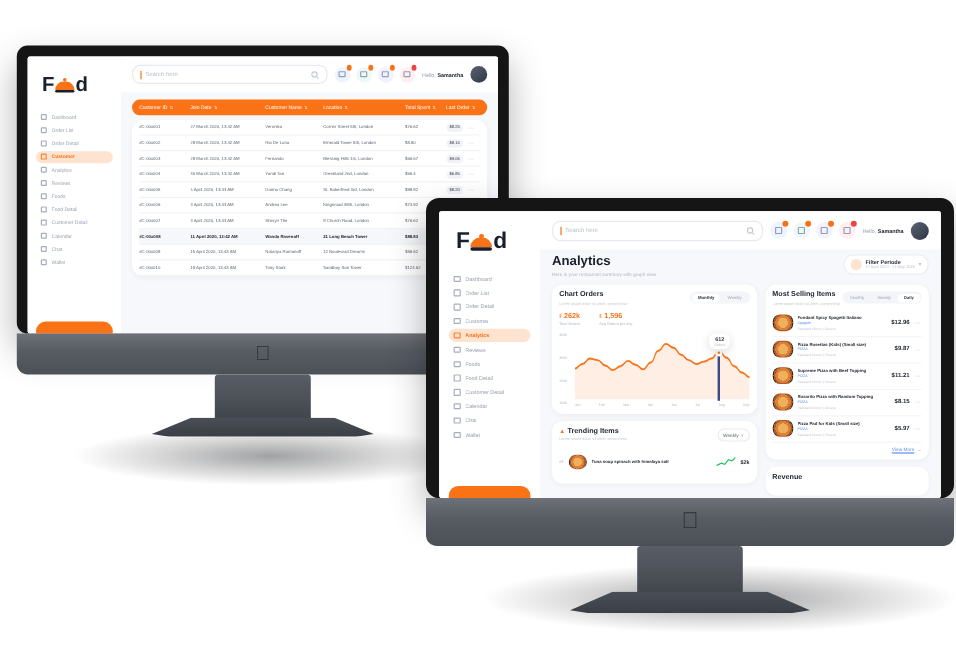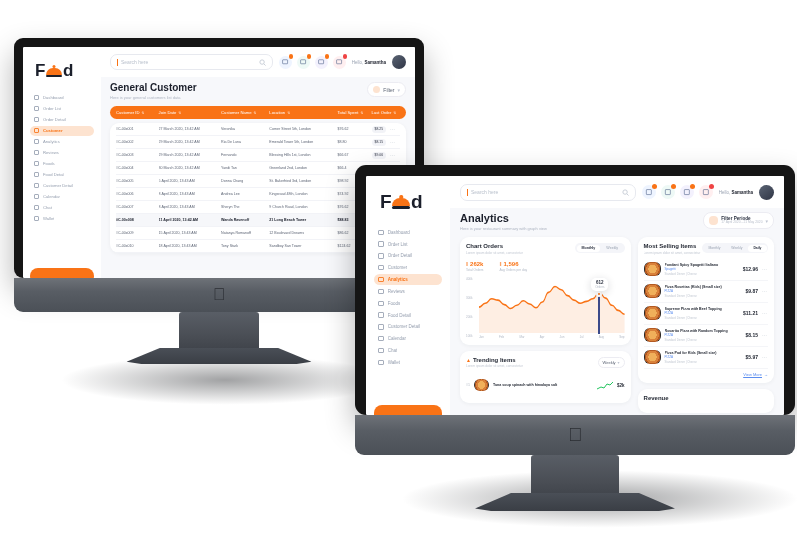--- a/index.html
+++ b/index.html
@@ -225,31 +225,20 @@
                     <span style="position: absolute; left: 50%; top: 50%; transform: translate(-50%, -50%); width: 5.85px; height: 5.46px; border: 1px solid rgba(70, 90, 130, 0.55); border-radius: 1px;"></span>
                     <span class="badge" style="top: -1.5px; right: -1.5px; width: 4.68px; height: 4.68px; background: rgb(239, 68, 68);"></span>
                   </div>
                 </div>
               <span class="hello" style="font-size:4.5px;">
                 <span>Hello, </span><b>Samantha</b>
               </span>
               <div class="avatar" style="width:14px;height:14px;"></div>
             </div>
 
-            <div style="display:flex;align-items:flex-start;padding:5px 9px 0 9px;">
-              <div style="flex:1">
-                <div class="page-title" style="font-size:10px;">General Customer</div>
-                <div class="page-sub" style="font-size:4px;margin-top:2px;">Here is your general customers list data</div>
-              </div>
-              <div class="btn-pill" style="height:15px;padding:0 5px;gap:3px;font-size:5px;">
-                <span class="btn-ico" style="width:7px;height:7px;"></span>
-                <span>Filter</span>
-                <span style="color:#c0c6d2;font-size:5px;">▾</span>
-              </div>
-            </div>
 
             <div style="padding:6px 9px 0 9px;">
               <div class="thead" id="thead1" style="height:13px;padding:0 6px;font-size:4.2px;">
                   <div class="th" style="width: 15%; gap: 2px;">
                     <span>Customer ID</span>
                     <span style="opacity: 0.8; font-size: 3.4px;">⇅</span>
                   </div>
                   <div class="th" style="width: 22%; gap: 2px;">
                     <span>Join Date</span>
                     <span style="opacity: 0.8; font-size: 3.4px;">⇅</span>

